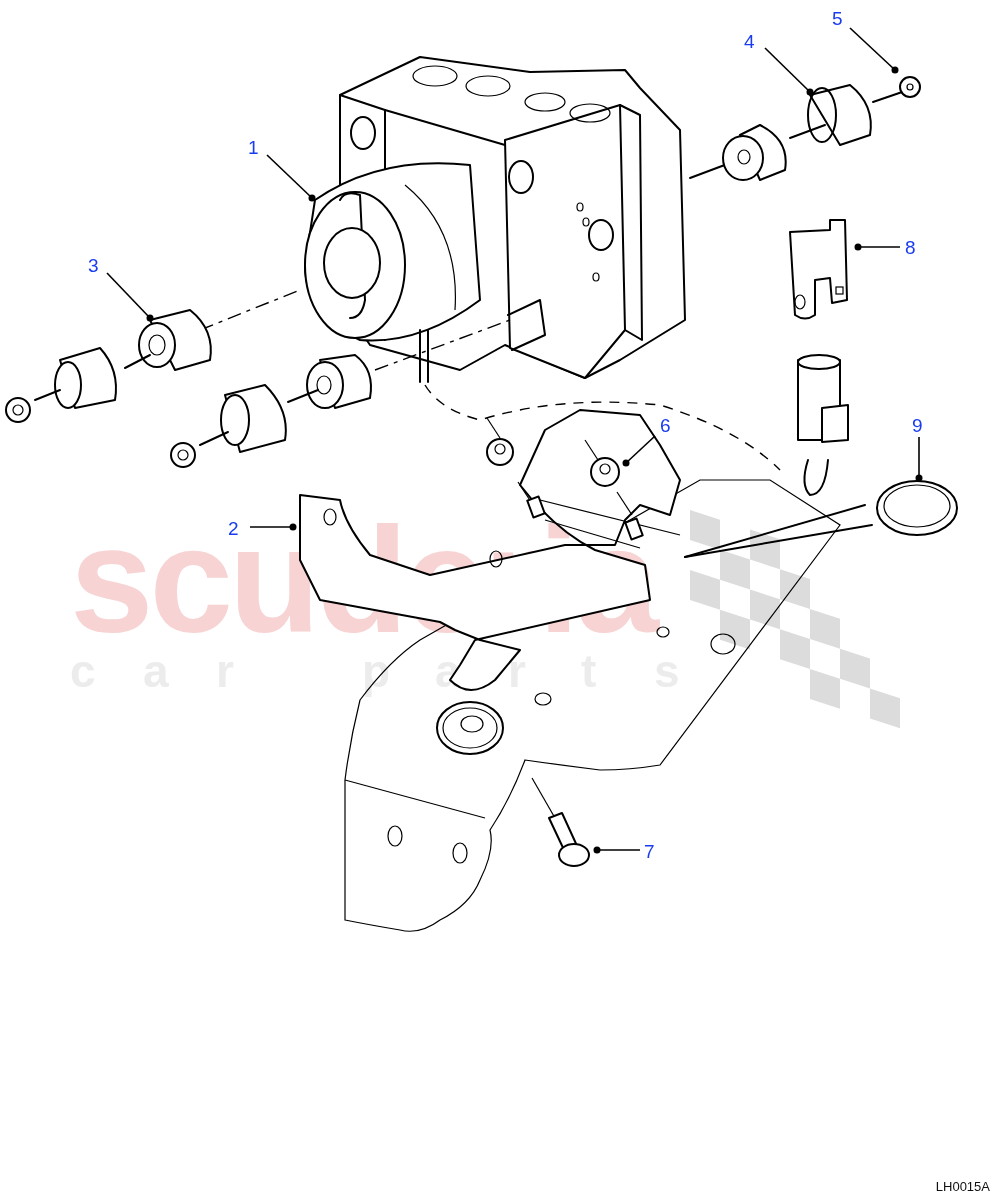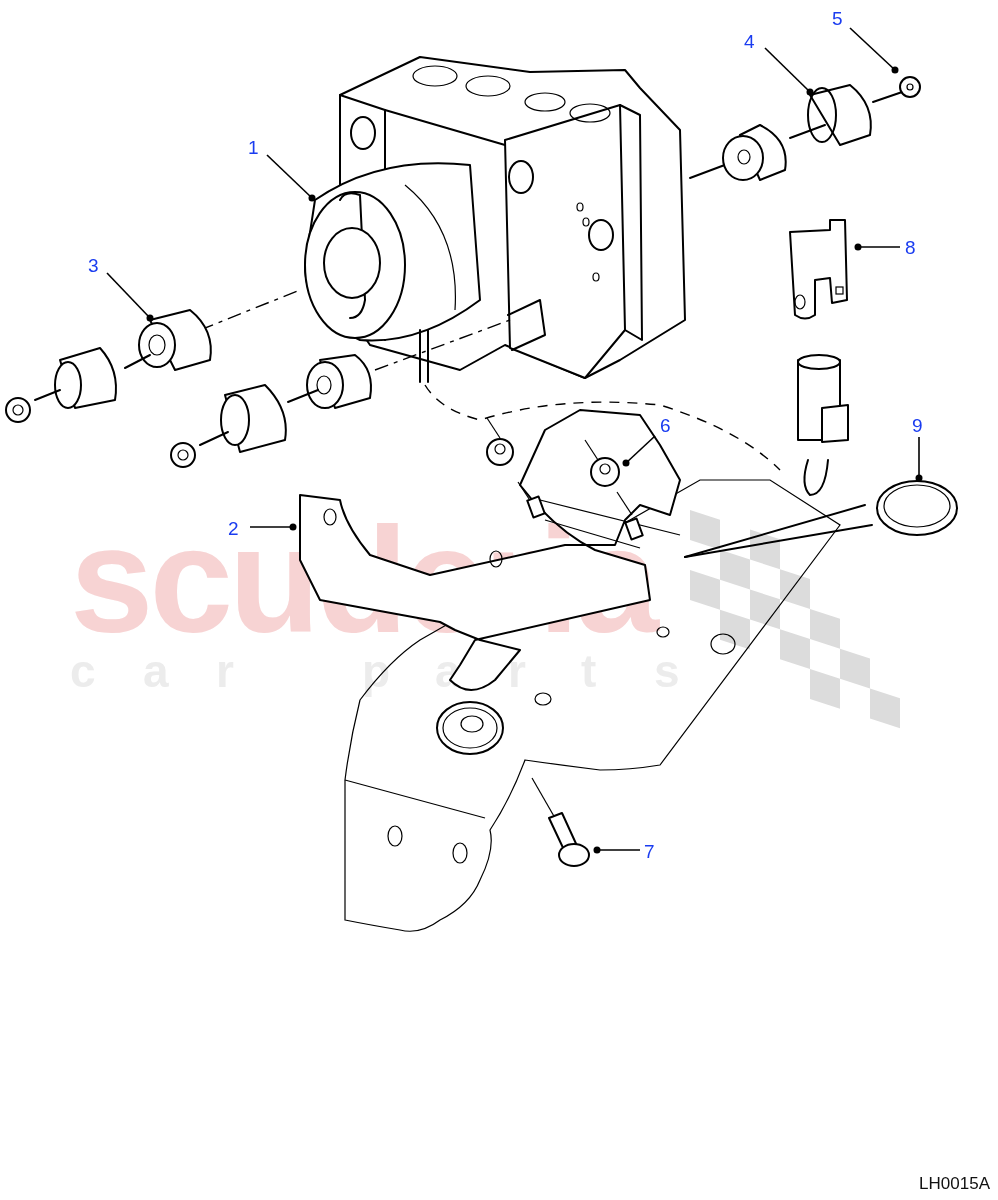--- a/index.html
+++ b/index.html
@@ -2,21 +2,21 @@
 <html><head>
 <meta charset="utf-8">
 <style>
   html, body { margin: 0; padding: 0; background: #ffffff; }
   body { width: 998px; height: 1200px; position: relative; overflow: hidden; font-family: "Liberation Sans", sans-serif; }
   #canvas { position: absolute; left: 0; top: 0; width: 998px; height: 1200px; }
   .wm-main { position: absolute; left: 70px; top: 505px; font-family: "Liberation Sans", sans-serif; font-weight: bold; font-size: 150px; letter-spacing: -4px; color: #f7d3d3; line-height: 1; }
   .wm-sub { position: absolute; left: 70px; top: 648px; font-family: "Liberation Sans", sans-serif; font-weight: bold; font-size: 46px; color: #ececec; line-height: 1; word-spacing: 0; }
   .wm-sub span { display: inline-block; width: 73px; }
   .callout { position: absolute; font-family: "Liberation Sans", sans-serif; font-size: 19px; color: #1a3cf0; line-height: 1; }
-  .figure-id { position: absolute; right: 8px; bottom: 6px; font-family: "Liberation Sans", sans-serif; font-size: 17px; color: #111; }
+  .figure-id { position: absolute; right: 8px; bottom: 6px; font-family: "Liberation Sans", sans-serif; font-size: 13px; color: #111; }
   svg .ln { fill: none; stroke: #000; stroke-width: 2; stroke-linejoin: round; stroke-linecap: round; }
   svg .thin { fill: none; stroke: #000; stroke-width: 1.2; }
   svg .fillw { fill: #fff; stroke: #000; stroke-width: 2; stroke-linejoin: round; }
   svg .dash { fill: none; stroke: #000; stroke-width: 1.4; stroke-dasharray: 14 6 4 6; }
   svg .dash2 { fill: none; stroke: #000; stroke-width: 1.4; stroke-dasharray: 10 8; }
   svg .leader { stroke: #000; stroke-width: 1.6; }
   svg .dot { fill: #000; }
   svg .chk { fill: #dcdcdc; }
 </style>
 </head>

